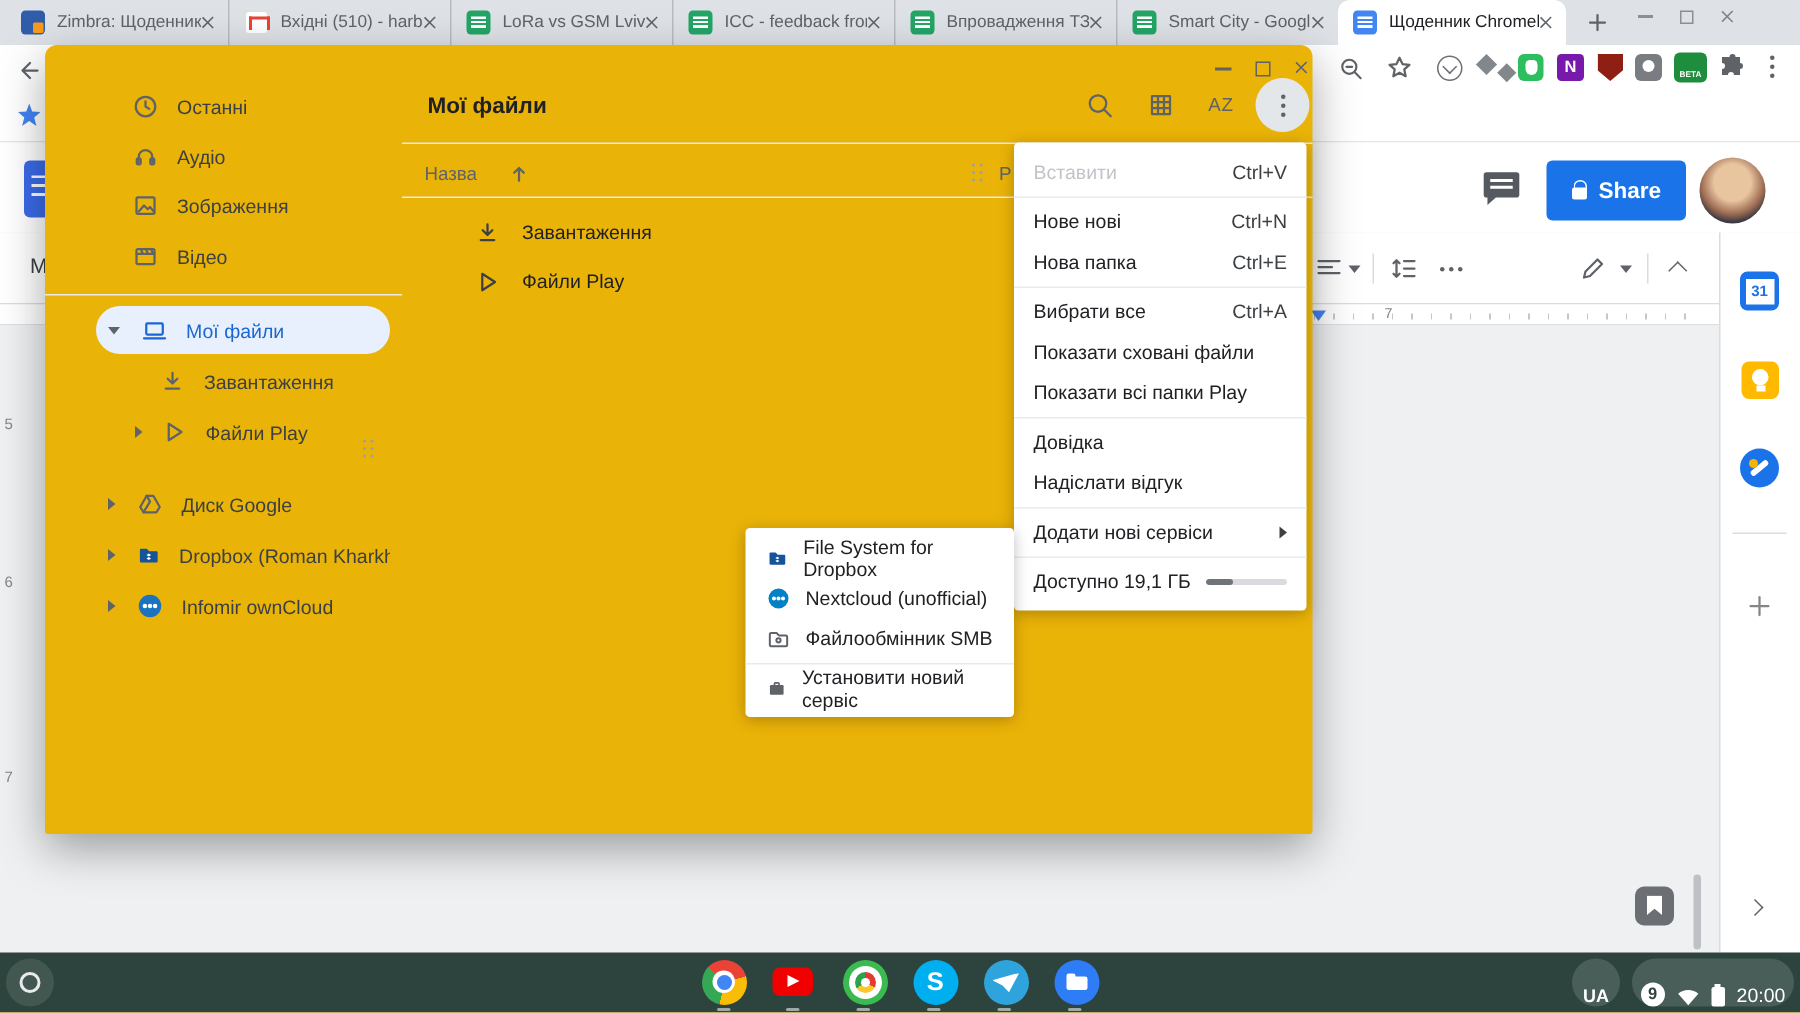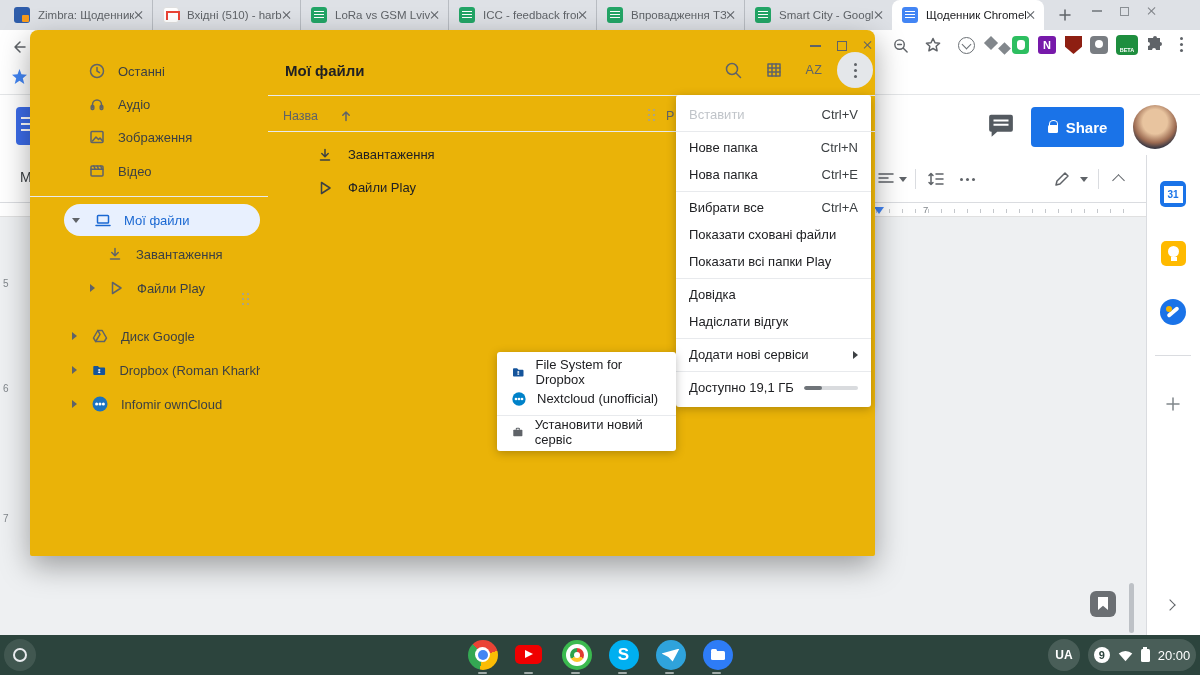--- a/index.html
+++ b/index.html
@@ -77,21 +77,21 @@
   .prog{width:66px;height:4px;border-radius:2px;background:#D9DBDE;position:relative;overflow:hidden}
   .prog:before{content:"";position:absolute;left:0;top:0;height:100%;width:33%;background:#6F7479;border-radius:2px}
 
   
   #shelf{left:0;top:635px;width:1200px;height:40px;background:#2C443D}
   .shelf-ic{position:absolute;top:639px;width:31px;height:31px;border-radius:50%;display:flex;align-items:center;justify-content:center}
   .run-dash{position:absolute;top:671.5px;width:9px;height:2px;border-radius:1px;background:rgba(255,255,255,.55)}
   .chrome-ball{width:30px;height:30px;border-radius:50%;background:conic-gradient(from -45deg,#EA4335 0 33%,#FBBC05 33% 66%,#34A853 66% 100%);position:relative}
   .chrome-ball:before{content:"";position:absolute;left:7.5px;top:7.5px;width:15px;height:15px;background:#fff;border-radius:50%}
   .chrome-ball:after{content:"";position:absolute;left:10px;top:10px;width:10px;height:10px;background:#4285F4;border-radius:50%}
-  .pillgroup{position:absolute;border-radius:16px;background:rgba(255,255,255,.14);display:flex;align-items:center;justify-content:center}
+  .pillgroup{position:absolute;border-radius:16px;background:rgba(255,255,255,.14);display:flex;align-items:flex-end;justify-content:center}
   .batt{width:9px;height:13px;background:#fff;border-radius:1.5px;position:relative}
   .batt:before{content:"";position:absolute;left:2.5px;top:-2px;width:4px;height:2px;background:#fff}
 </style>
 </head>
 <body>
 
 <div class="abs" id="tabstrip">
   <div class="tab" style="left:4px">
     <span class="fav zimbra"></span>
     <span class="title">Zimbra: Щоденник</span>
@@ -380,21 +380,21 @@
   </div>
 </div>
 
 <div class="menu" style="left:676px;top:95px;width:195px">
   <div class="mi disabled">
     <span class="lbl">Вставити</span>
     <span class="accel">Ctrl+V</span>
   </div>
   <div class="mdiv"></div>
   <div class="mi">
-    <span class="lbl">Нове папка</span>
+    <span class="lbl">Нове нові</span>
     <span class="accel">Ctrl+N</span>
   </div>
   <div class="mi">
     <span class="lbl">Нова папка</span>
     <span class="accel">Ctrl+E</span>
   </div>
   <div class="mdiv"></div>
   <div class="mi">
     <span class="lbl">Вибрати все</span>
     <span class="accel">Ctrl+A</span>
@@ -434,20 +434,27 @@
   </div>
   <div class="smi">
     <svg width="16" height="16" viewBox="0 0 18 18">
       <circle cx="9" cy="9" r="7.5" fill="#0082C9"></circle>
       <circle cx="5.6" cy="9" r="1.5" fill="#fff"></circle>
         <circle cx="9" cy="9" r="1.5" fill="#fff"></circle>
         <circle cx="12.4" cy="9" r="1.5" fill="#fff"></circle>
     </svg>
     <span>Nextcloud (unofficial)</span>
   </div>
+  <div class="smi">
+    <svg class="sic" width="16" height="16" viewBox="0 0 18 18">
+      <path d="M2.5 5.5c0-.6.4-1 1-1h4l1.8 1.8h5.2c.6 0 1 .4 1 1v6.2c0 .6-.4 1-1 1h-11c-.6 0-1-.4-1-1z"></path>
+        <circle cx="9" cy="10" r="1.6"></circle>
+    </svg>
+    <span>Файлообмінник SMB</span>
+  </div>
   <div class="mdiv"></div>
   <div class="smi">
     <svg width="16" height="16" viewBox="0 0 18 18">
       <rect x="3" y="6" width="12" height="8.5" rx="1" fill="#5F6368"></rect>
       <path d="M7 6V4.8c0-.5.4-.8.8-.8h2.4c.4 0 .8.3.8.8V6" stroke="#5F6368" stroke-width="1.5" fill="none"></path>
     </svg>
     <span>Установити новий сервіс</span>
   </div>
 </div>
 

